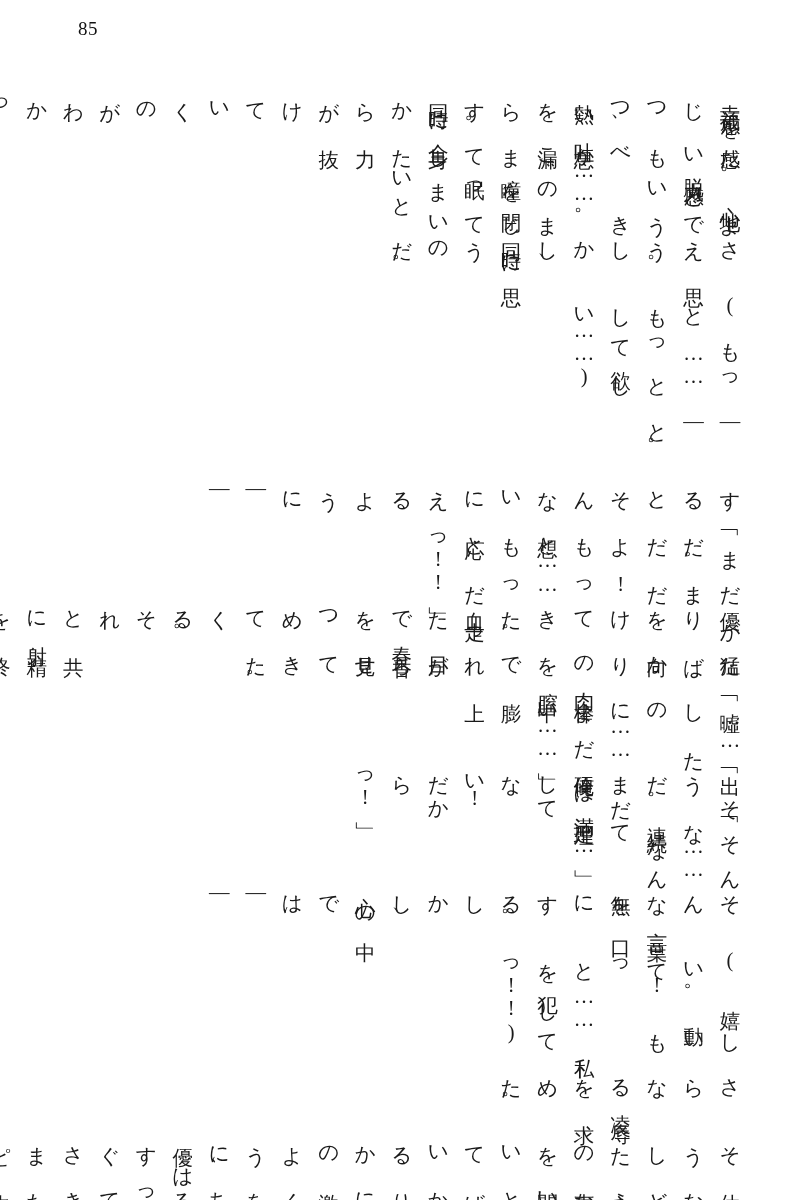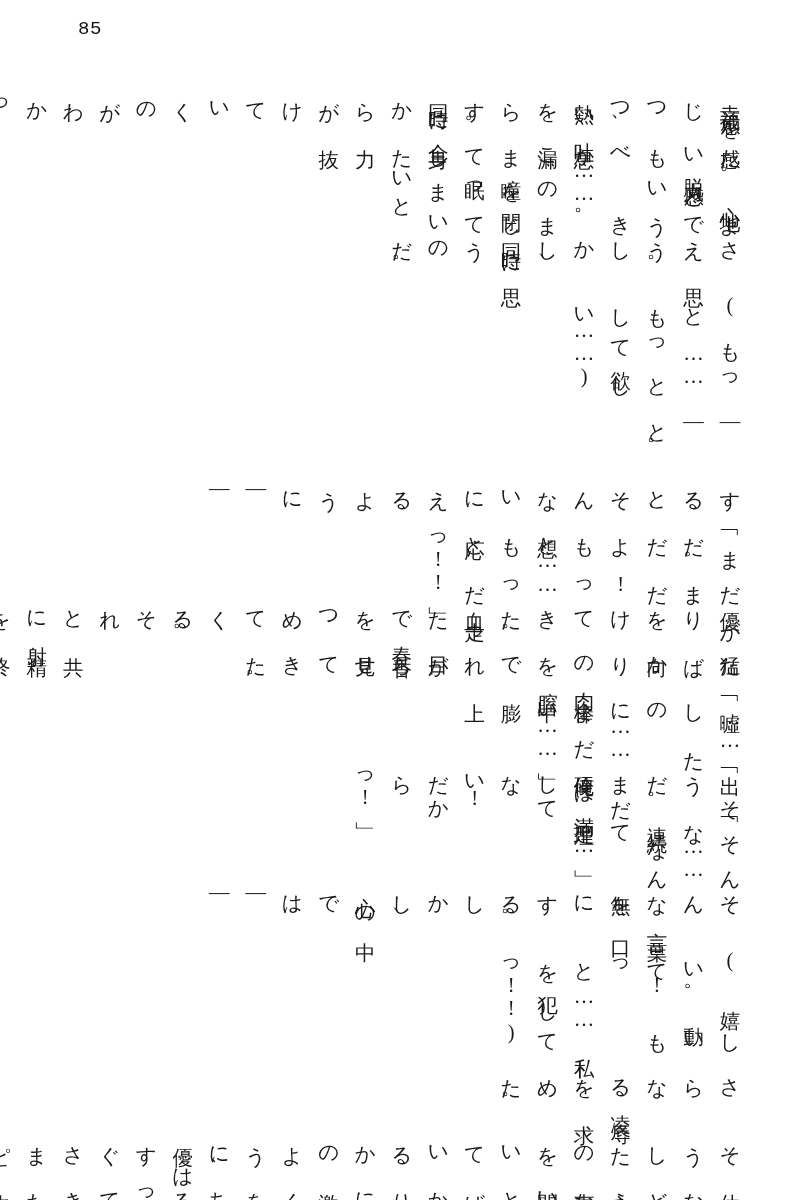--- a/index.html
+++ b/index.html
@@ -19,21 +19,21 @@
     position: relative;
     width: 792px;
     height: 1200px;
     box-sizing: border-box;
   }
   .page-number {
     position: absolute;
     top: 18px;
     left: 78px;
     font-size: 19px;
-    font-family: Liberation Mono, monospace;
+    font-family: Liberation Serif, serif;
     color: #111;
     letter-spacing: 0.5px;
   }
   .text-body {
     position: absolute;
     top: 88px;
     left: 44px;
     right: 44px;
     height: 1070px;
     writing-mode: vertical-rl;

